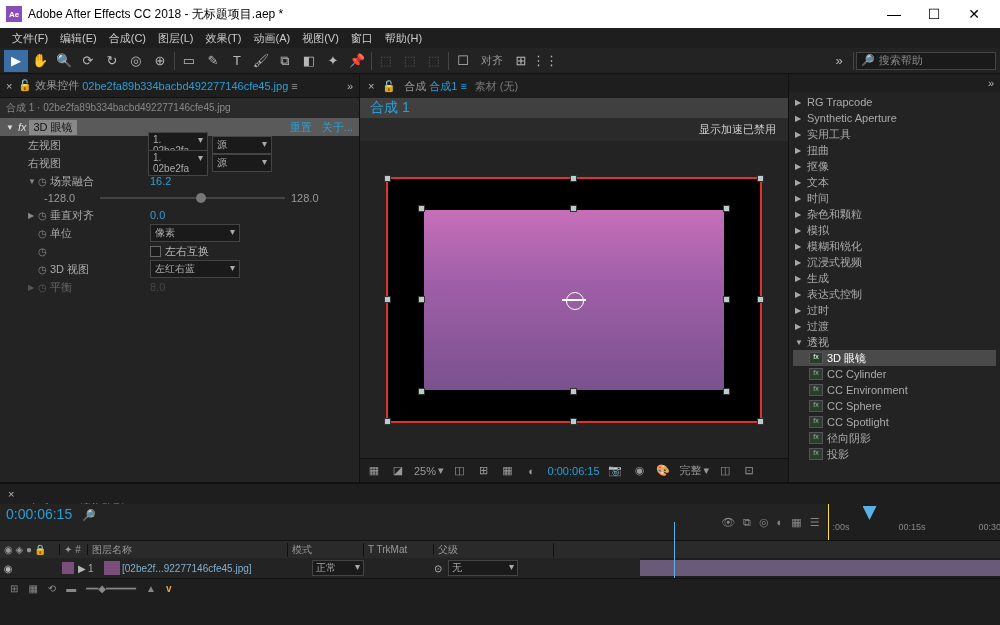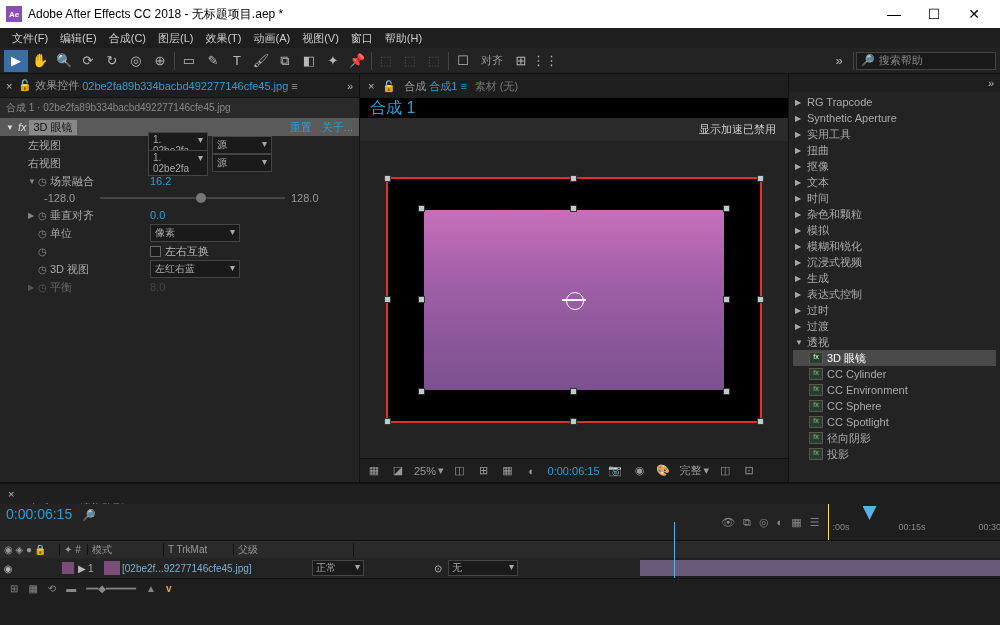--- a/index.html
+++ b/index.html
@@ -51,21 +51,21 @@
 .slider-row .min { color: #999; width: 50px; }
 .slider-row .track { flex: 1; height: 2px; background: #444; position: relative; margin: 0 6px; }
 .slider-row .thumb { position: absolute; left: 52%; top: -4px; width: 10px; height: 10px; background: #777; border-radius: 50%; }
 .slider-row .max { color: #999; width: 40px; text-align: left; }
 
 
 .viewer { flex: 1; display: flex; flex-direction: column; background: #232323; }
 .viewer-tabs { background: #1e1e1e; height: 24px; display: flex; align-items: center; padding: 0 8px; gap: 8px; font-size: 11px; }
 .viewer-tabs .tab { color: #2a9fd6; }
 .viewer-tabs .tab.dim { color: #777; }
-.viewer-subtabs { background: #000000; height: 20px; display: flex; padding: 0 10px; font-size: 16px; }
+.viewer-subtabs { background: #404040; height: 20px; display: flex; align-items: center; padding: 0 10px; font-size: 14px; }
 .viewer-subtabs .sub { color: #2a9fd6; }
 .viewer-status { text-align: right; padding: 4px 12px; color: #ccc; font-size: 11px; background: #2a2a2a; }
 .viewer-canvas { flex: 1; background: #232323; position: relative; display: flex; align-items: center; justify-content: center; }
 .comp-frame { border: 2px solid #e03030; width: 376px; height: 246px; background: #000; position: relative; display: flex; align-items: center; justify-content: center; }
 .comp-img { width: 300px; height: 180px; background: linear-gradient(180deg, #c76fb9 0%, #a05fa8 40%, #7a518e 100%); position: relative; }
 .comp-img::before { content: ""; position: absolute; left: 50%; top: 50%; margin: -8px 0 0 -8px; width: 16px; height: 16px; border: 1px solid #fff; border-radius: 50%; }
 .comp-img::after { content: ""; position: absolute; left: 50%; top: 50%; margin: -1px 0 0 -12px; width: 24px; height: 2px; background: #fff; }
 .handle { position: absolute; width: 7px; height: 7px; background: #bcc; border: 1px solid #333; }
 .h-tl { left: -4px; top: -4px; } .h-tr { right: -4px; top: -4px; } .h-bl { left: -4px; bottom: -4px; } .h-br { right: -4px; bottom: -4px; }
 .h-t { left: 50%; margin-left:-4px; top: -4px; } .h-b { left: 50%; margin-left:-4px; bottom: -4px; } .h-l { left: -4px; top: 50%; margin-top:-4px; } .h-r { right: -4px; top: 50%; margin-top:-4px; }
@@ -463,20 +463,21 @@
         <span class="tick" style="left:70px">00:15s</span>
         <span class="tick" style="left:150px">00:30s</span>
 
         <div class="tl-playhead"></div>
       </div>
     </div>
   </div>
   <div class="tl-cols">
     <span class="c" style="width:60px">◉ ◈ ● 🔒</span>
     <span class="c" style="width:28px">✦ #</span>
+    <span class="c" style="width:200px">图层名称</span>
     <span class="c" style="width:76px">模式</span>
     <span class="c" style="width:70px">T  TrkMat</span>
     <span class="c" style="width:120px">父级</span>
   </div>
   <div class="tl-layers">
     <div class="tl-layers-left">
       <div class="tl-layer-row">
         <span class="c-eye">◉</span>
         <span class="c-lock"></span>
           <span class="c-lock"></span>

